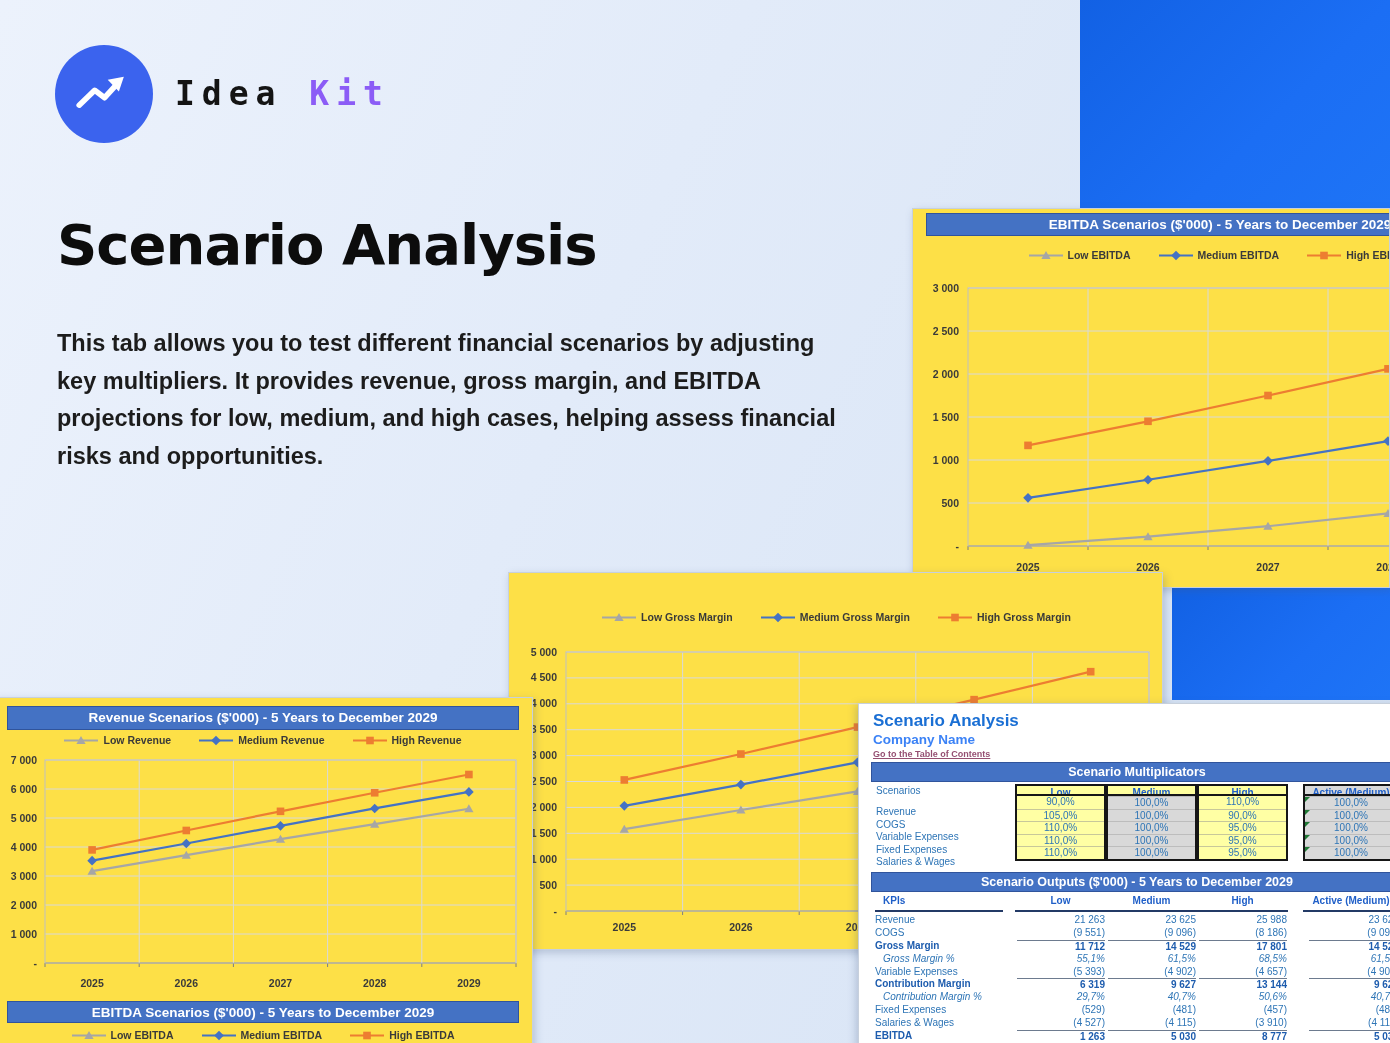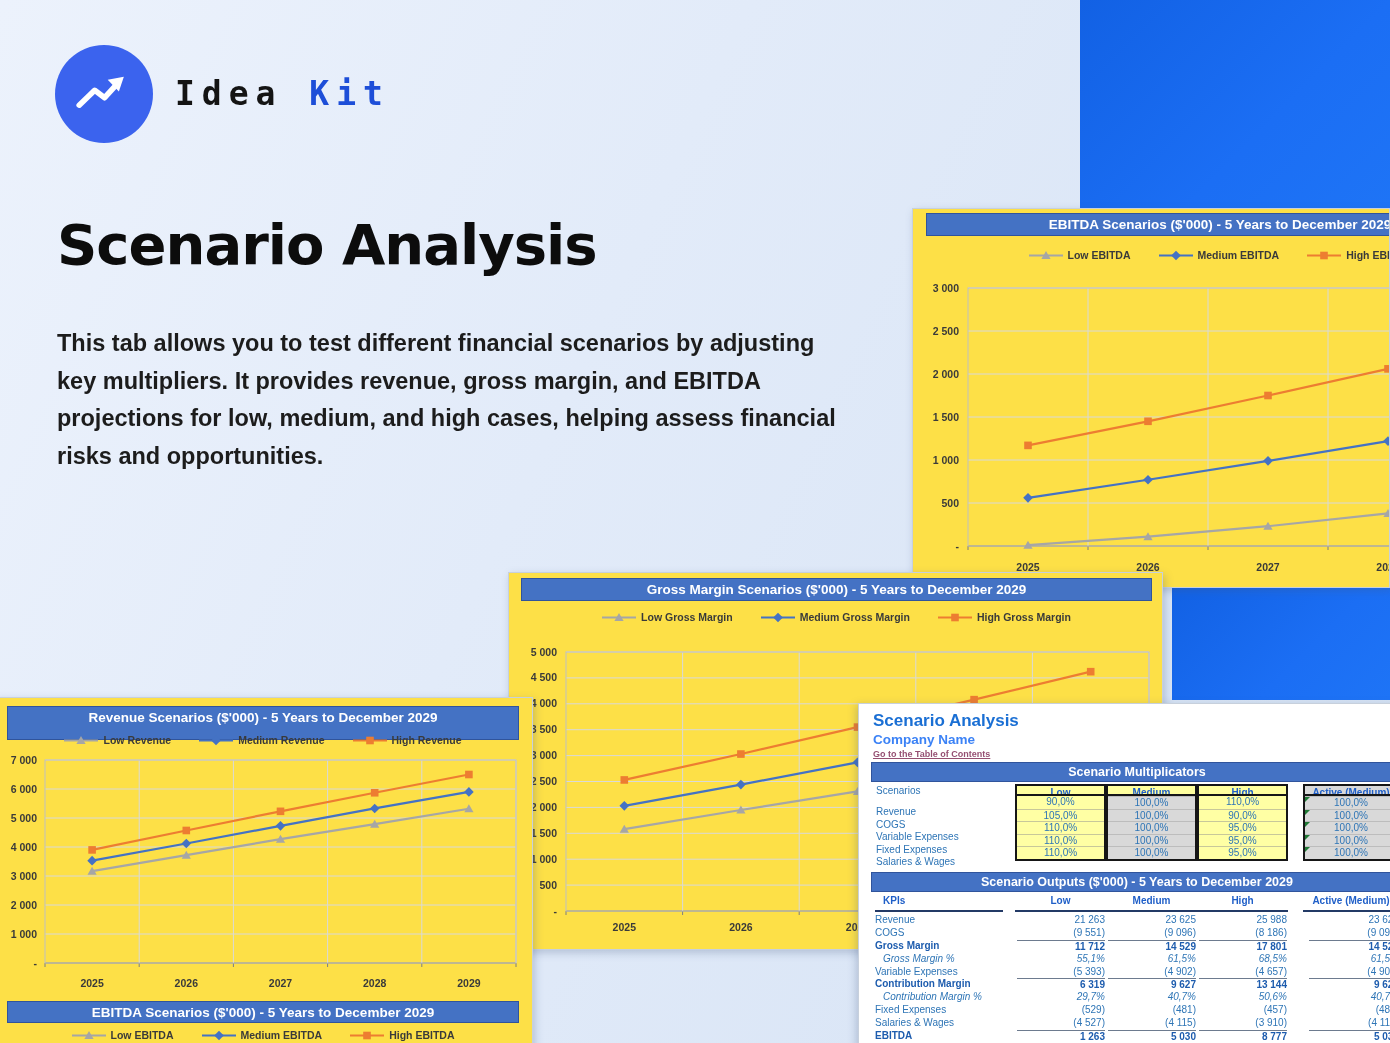--- a/index.html
+++ b/index.html
@@ -13,21 +13,21 @@
   .bg-rect.tr { left:1080px; top:0; width:310px; height:212px; }
   .bg-rect.mr { left:1172px; top:588px; width:218px; height:112px; }
 
   
   .logo { position:absolute; left:55px; top:45px; display:flex; align-items:center; gap:22px; }
   .logo-circle { width:98px; height:98px; border-radius:50%; background:#3b63ee; display:flex; align-items:center; justify-content:center; }
   .logo-text .l1 { font-size:46px; font-weight:800; color:#141414; letter-spacing:0; line-height:1; font-family:"DejaVu Sans", sans-serif; }
   .i-wrap { position:relative; display:inline-block; }
   .i-caret { position:absolute; left:-7px; top:-15px; color:#3b5bf5; font-size:30px; font-weight:800; }
   .logo-text .l2 { font-family:"DejaVu Sans Mono", monospace; font-weight:700; font-size:33px; letter-spacing:7px; color:#141414; line-height:1.05; }
-  .logo-text .l2 .kit { color:#1d4ed8; }
+  .logo-text .l2 .kit { color:#8b5cf6; }
 
   
   .hero-title { position:absolute; left:57px; top:212px; width:720px; font-family:"DejaVu Sans", sans-serif; font-size:56px; font-weight:800; letter-spacing:-1px; color:#0c0c0c; }
   .hero-desc { position:absolute; left:57px; top:325px; width:800px; font-size:23.5px; font-weight:700; color:#1c1c1c; line-height:1.6; }
 
   
   .chart-panel { position:absolute; background:#fde047; border:1px solid #c7d0dc; box-shadow:2px 3px 8px rgba(70,90,130,.28); overflow:hidden; }
   #panel-ebitda-top { left:912px; top:208px; width:478px; height:380px; z-index:2; }
   #panel-gross-margin { left:508px; top:572px; width:655px; height:378px; z-index:3; }
   #panel-revenue { left:-8px; top:697px; width:541px; height:360px; z-index:4; }
@@ -178,21 +178,20 @@
       <polyline points="115,236.38 235,212.3 355,186.5 475,159.84 595,132.32" fill="none" stroke="#ed7d31" stroke-width="2.2"></polyline>
       <rect x="111.2" y="232.57999999999998" width="7.6" height="7.6" fill="#ed7d31"></rect>
       <rect x="231.2" y="208.5" width="7.6" height="7.6" fill="#ed7d31"></rect>
       <rect x="351.2" y="182.7" width="7.6" height="7.6" fill="#ed7d31"></rect>
       <rect x="471.2" y="156.04" width="7.6" height="7.6" fill="#ed7d31"></rect>
       <rect x="591.2" y="128.51999999999998" width="7.6" height="7.6" fill="#ed7d31"></rect>
     </svg>
 </div>
 
 <div class="chart-panel" id="panel-gross-margin">
-  <div class="chart-bar" style="left:12px; top:5px; width:631px; height:23px;">Gross Margin Scenarios ($'000) - 5 Years to December 2029</div>
   <div class="legend" style="left:12px; top:38px; width:631px;">
       <div class="legend-item">
         <svg width="34" height="11">
           <line x1="0" y1="5.5" x2="34" y2="5.5" stroke="#a6a6a6" stroke-width="2"></line>
           <polygon points="17,1.0999999999999996 12.4,9.1 21.6,9.1" fill="#a6a6a6"></polygon>
         </svg>
         <span>Low Gross Margin</span>
       </div>
       <div class="legend-item">
         <svg width="34" height="11">
@@ -264,21 +263,21 @@
       <polyline points="115.3,206.946 231.89999999999998,181.046 348.5,154.11 465.09999999999997,126.656 581.6999999999999,98.684" fill="none" stroke="#ed7d31" stroke-width="2.2"></polyline>
       <rect x="111.5" y="203.146" width="7.6" height="7.6" fill="#ed7d31"></rect>
       <rect x="228.09999999999997" y="177.24599999999998" width="7.6" height="7.6" fill="#ed7d31"></rect>
       <rect x="344.7" y="150.31" width="7.6" height="7.6" fill="#ed7d31"></rect>
       <rect x="461.29999999999995" y="122.85600000000001" width="7.6" height="7.6" fill="#ed7d31"></rect>
       <rect x="577.9" y="94.884" width="7.6" height="7.6" fill="#ed7d31"></rect>
     </svg>
 </div>
 
 <div class="chart-panel" id="panel-revenue">
-  <div class="chart-bar" style="left:14px; top:8px; width:512px; height:34px;">Revenue Scenarios ($'000) - 5 Years to December 2029</div>
+  <div class="chart-bar" style="left:14px; top:8px; width:512px; height:24px;">Revenue Scenarios ($'000) - 5 Years to December 2029</div>
   <div class="legend" style="left:14px; top:36px; width:512px;">
       <div class="legend-item">
         <svg width="34" height="11">
           <line x1="0" y1="5.5" x2="34" y2="5.5" stroke="#a6a6a6" stroke-width="2"></line>
           <polygon points="17,1.0999999999999996 12.4,9.1 21.6,9.1" fill="#a6a6a6"></polygon>
         </svg>
         <span>Low Revenue</span>
       </div>
       <div class="legend-item">
         <svg width="34" height="11">

